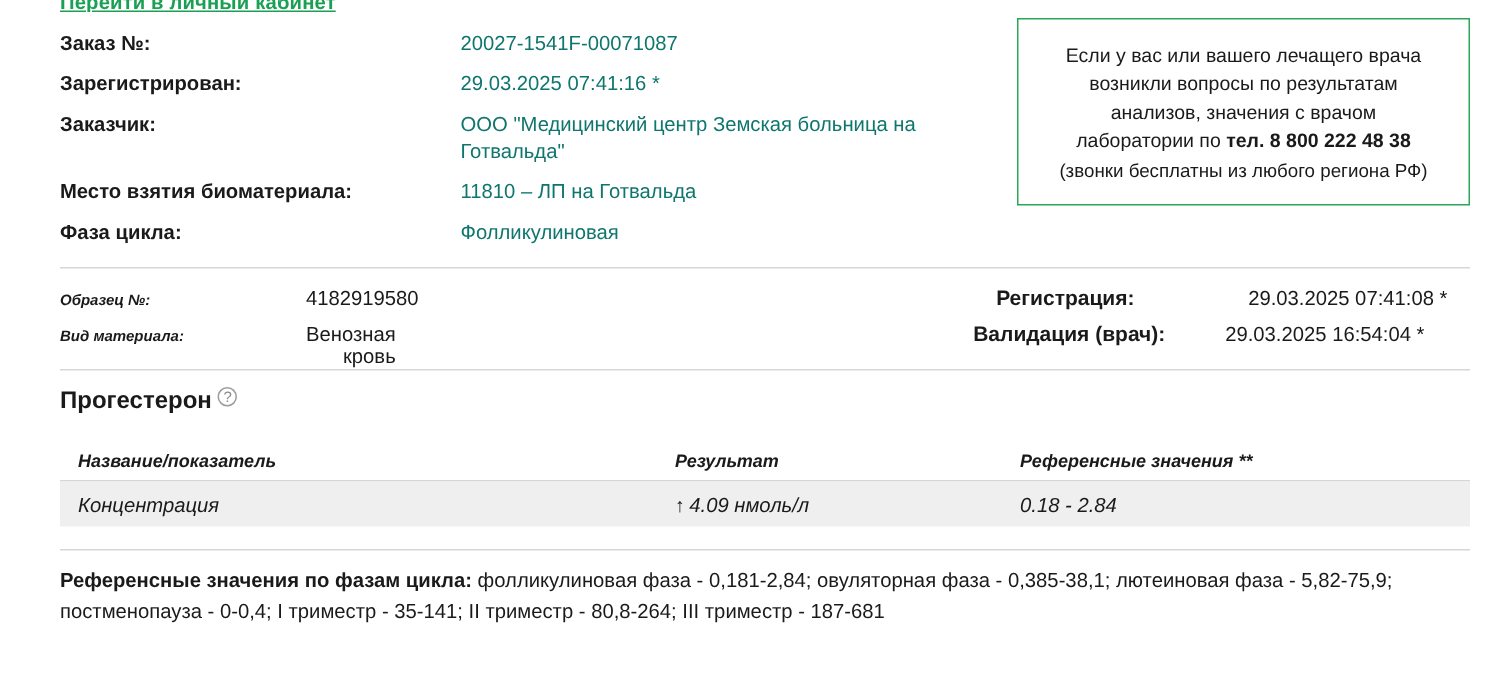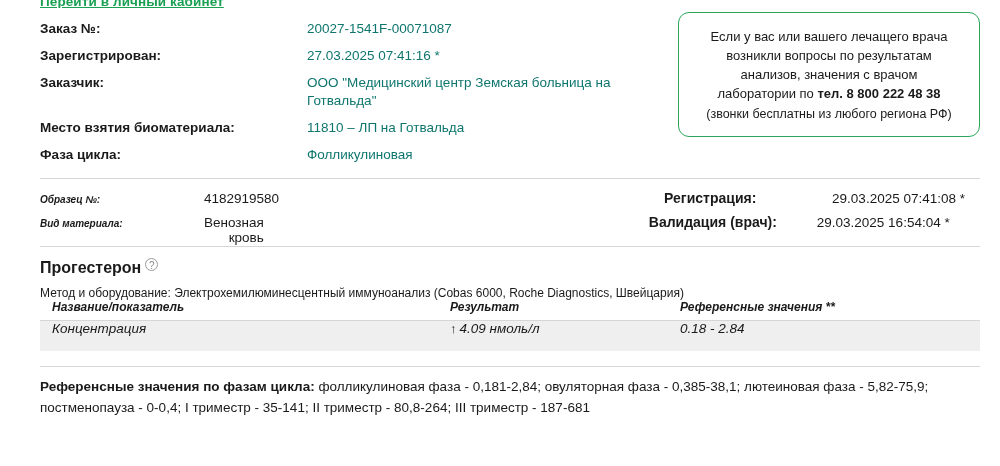--- a/index.html
+++ b/index.html
@@ -84,21 +84,21 @@
     max-width: 340px;
   }
 
   
   .notice {
     position: absolute;
     left: 648px;
     top: 12px;
     width: 302px;
     border: 1px solid #2aa65a;
-    border-radius: 11px;
+    border-radius: 0;
     box-sizing: border-box;
     padding: 14px 12px 12px 12px;
     text-align: center;
     line-height: 19px;
   }
   .notice-text {
     font-size: 13px;
     color: #1a1a1a;
   }
   .notice-phone {
@@ -203,21 +203,21 @@
     font-size: 12px;
     font-weight: bold;
     padding: 4px 0 6px 0;
     border-bottom: 1px solid #d6d6d6;
   }
   .rt-c1 { width: 410px; padding-left: 12px; box-sizing: border-box; }
   .rt-c2 { width: 230px; }
   .rt-c3 { width: 290px; }
   .rt-row {
     display: flex;
-    align-items: flex-start;
+    align-items: center;
     background: #efefef;
     height: 30px;
     font-size: 13.5px;
   }
   .rt-row .rt-c1 { padding-left: 12px; }
   .arrow-up {
     color: #1a1a1a;
     font-size: 13px;
     margin-right: 3px;
   }
@@ -244,21 +244,21 @@
 
     <a class="top-link" href="#">Перейти в личный кабинет</a>
 
     <div class="order-block">
       <div class="order-row">
         <div class="order-label">Заказ №:</div>
         <div class="order-value">20027-1541F-00071087</div>
       </div>
       <div class="order-row">
         <div class="order-label">Зарегистрирован:</div>
-        <div class="order-value">27.03.2025 07:41:16 *</div>
+        <div class="order-value">29.03.2025 07:41:16 *</div>
       </div>
       <div class="order-row">
         <div class="order-label">Заказчик:</div>
         <div class="order-value wrap">ООО "Медицинский центр  Земская больница на Готвальда"</div>
       </div>
       <div class="order-row">
         <div class="order-label">Место взятия биоматериала:</div>
         <div class="order-value">11810 – ЛП на Готвальда</div>
       </div>
       <div class="order-row">
@@ -289,21 +289,20 @@
         <div class="sample-value">Венозная кровь</div>
         <div class="sample-label2">Валидация (врач):</div>
         <div class="sample-value2">29.03.2025 16:54:04 *</div>
       </div>
     </div>
 
     <div class="hr hr2"></div>
 
     <div class="analysis-title"><span>Прогестерон</span><span class="info-icon">?</span></div>
 
-    <div class="method">Метод и оборудование: Электрохемилюминесцентный иммуноанализ (Cobas 6000, Roche Diagnostics, Швейцария)</div>
 
     <div class="result-table">
       <div class="rt-head">
         <div class="rt-c1">Название/показатель</div>
         <div class="rt-c2">Результат</div>
         <div class="rt-c3">Референсные значения **</div>
       </div>
       <div class="rt-row">
         <div class="rt-c1">Концентрация</div>
         <div class="rt-c2"><span class="arrow-up">↑</span><span>4.09 нмоль/л</span></div>

